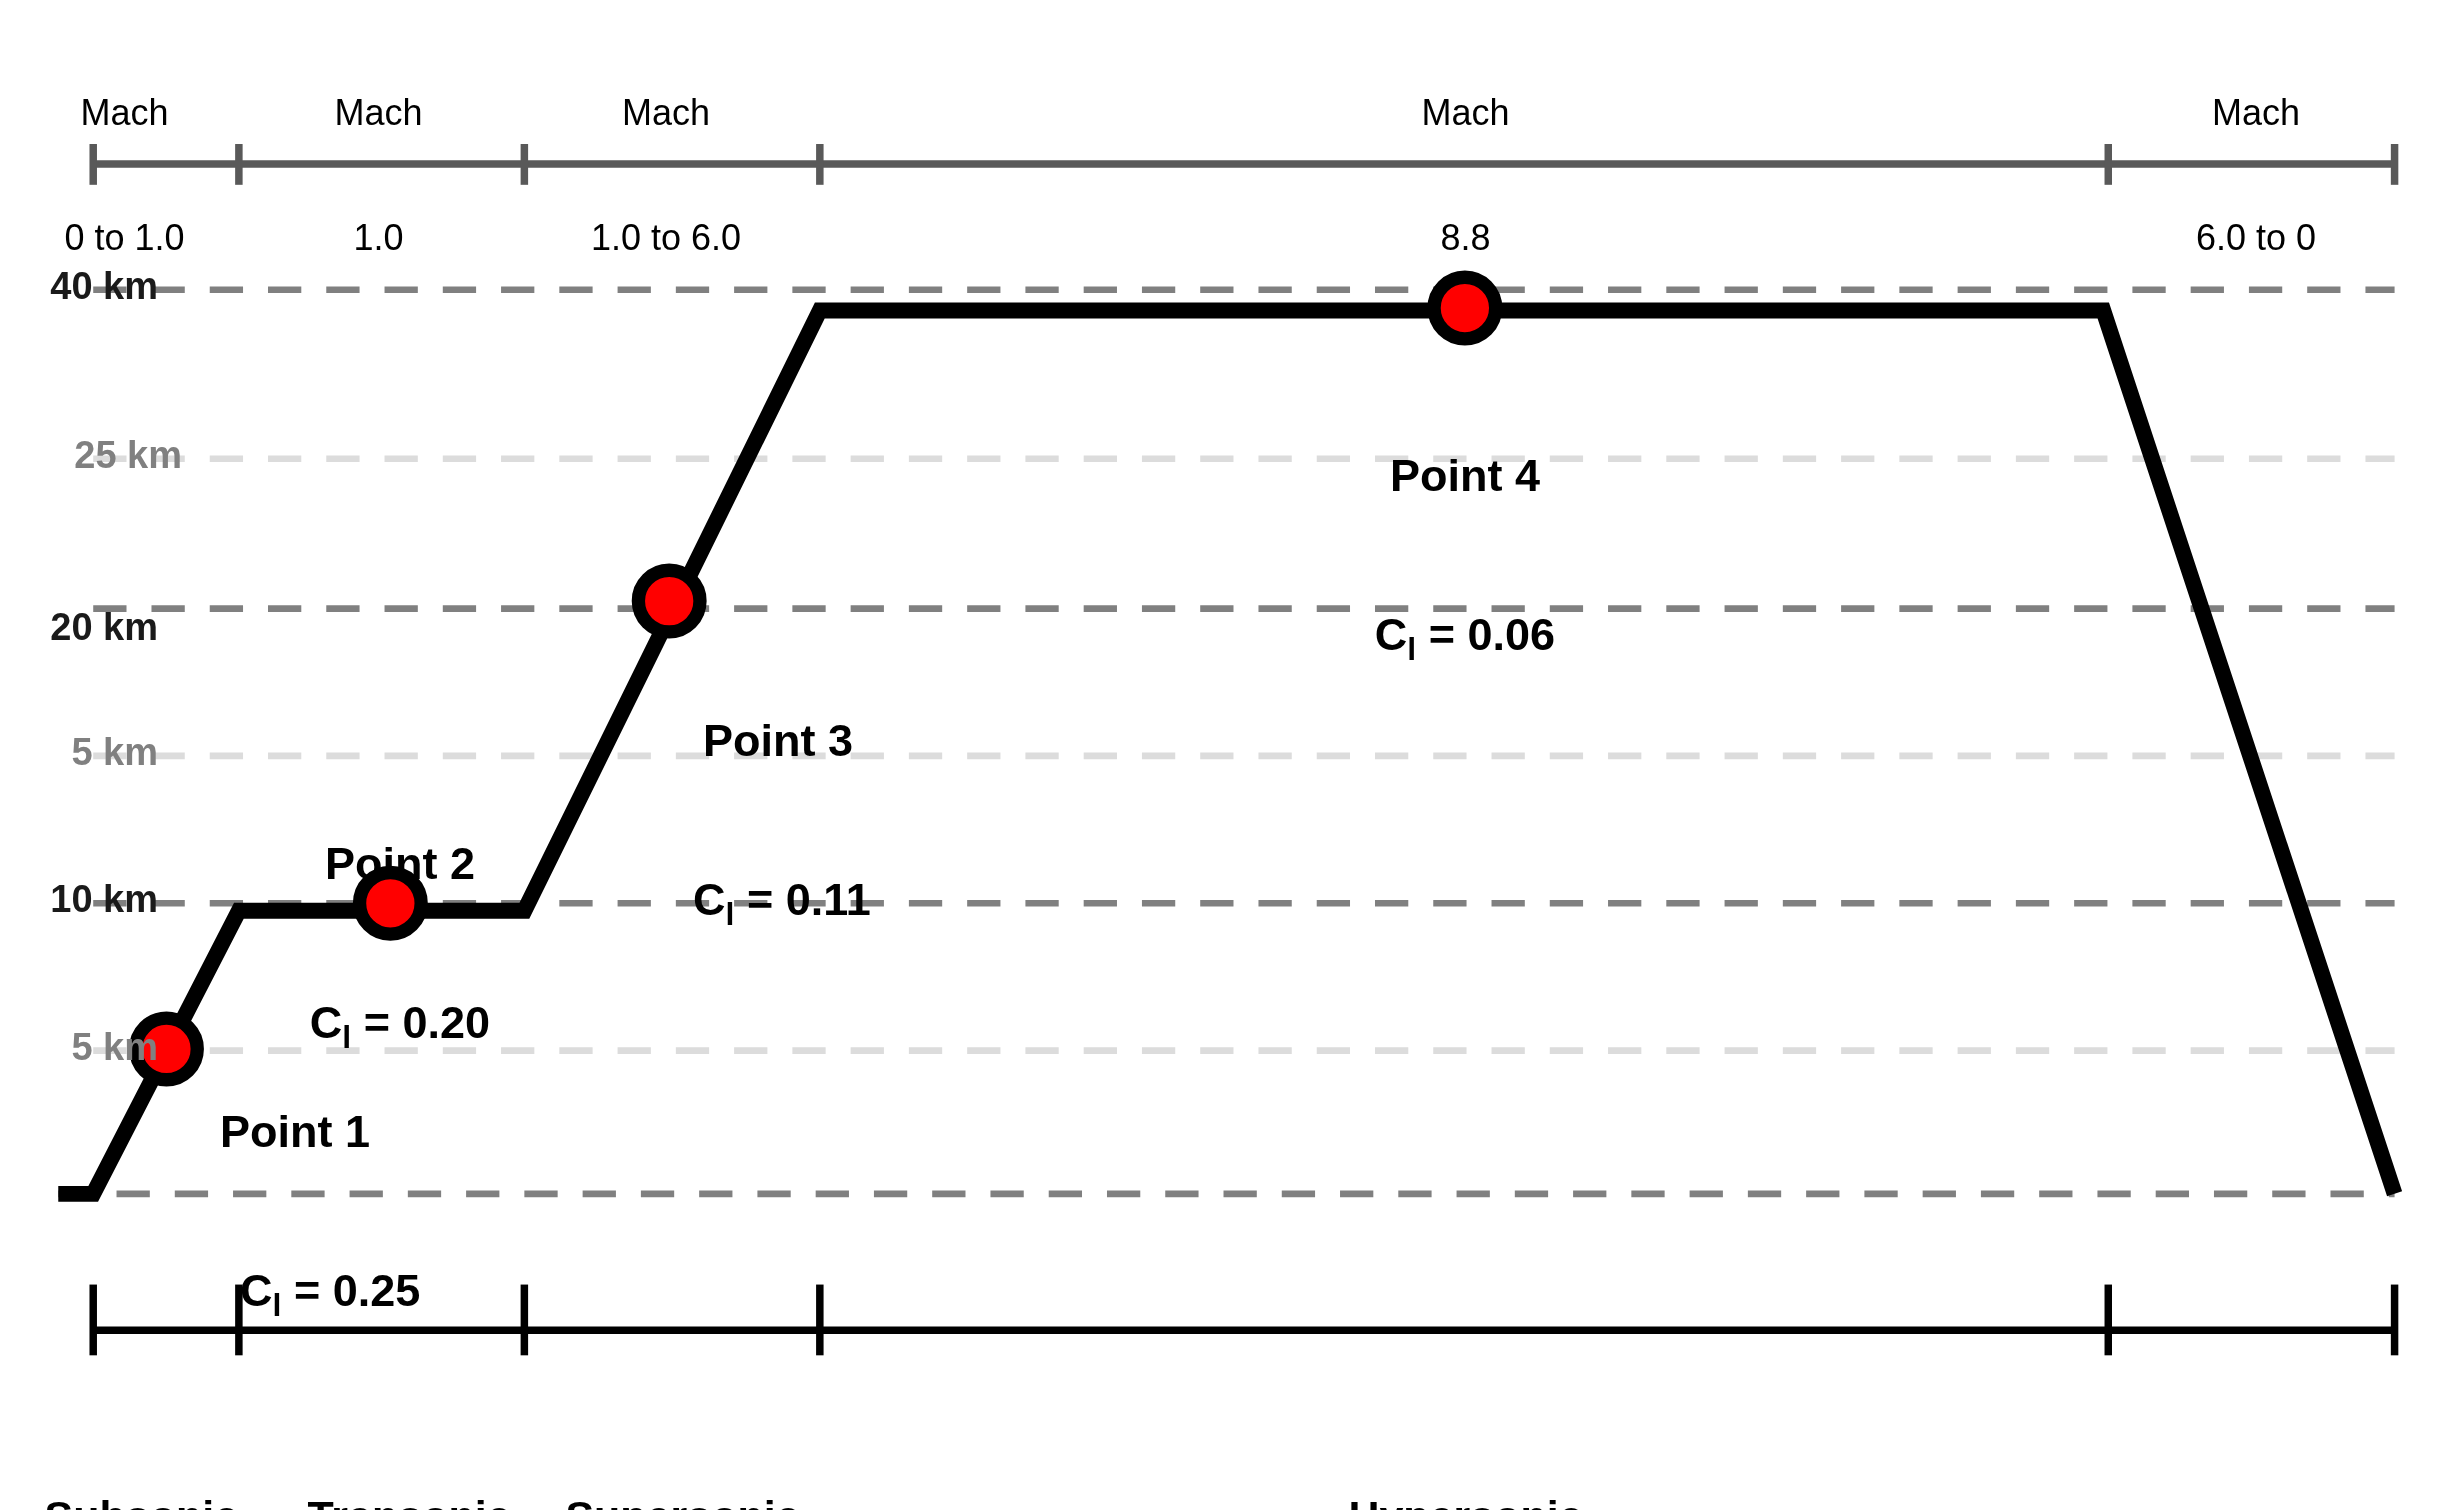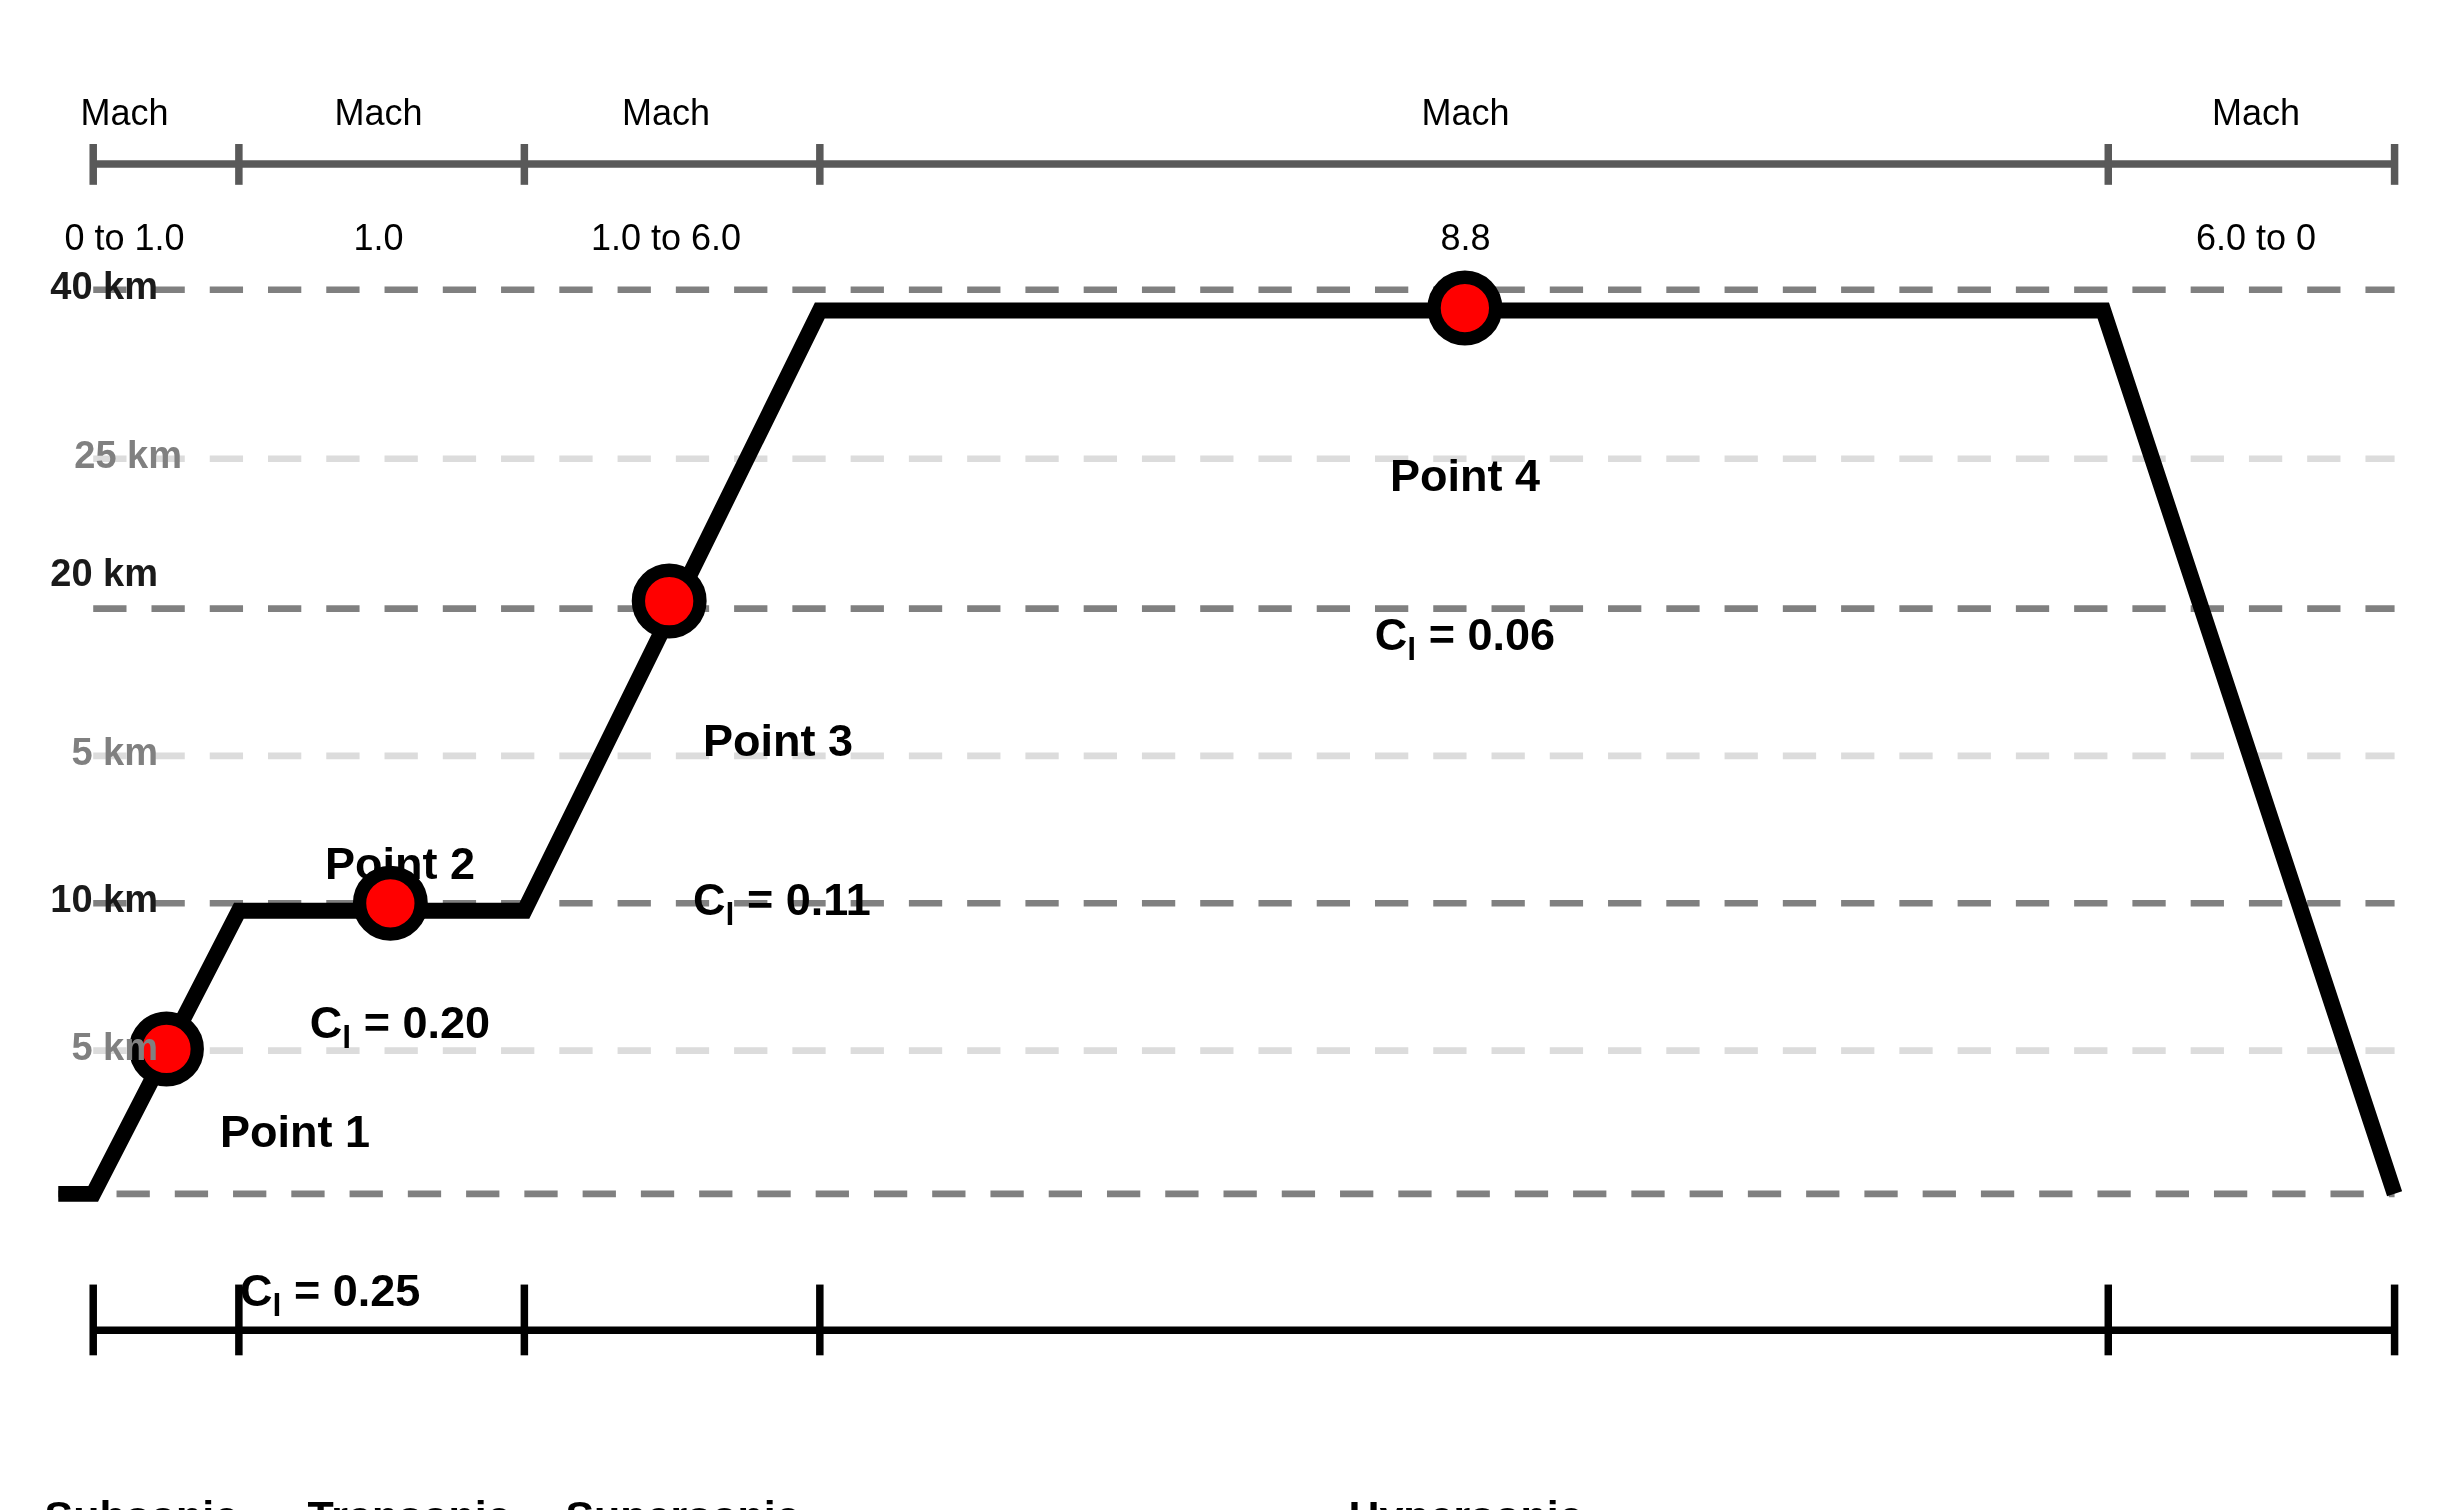--- a/index.html
+++ b/index.html
@@ -141,21 +141,21 @@
     <div>8.8</div>
   </div>
 
   <div class="mach-label" style="left:2148px; top:8.3px; width:216px;">
     <div>Mach</div>
     <div>6.0 to 0</div>
   </div>
 
   <div class="ytick" style="left:0px; top:265px; width:158px; color:#1a1a1a;">40 km</div>
   <div class="ytick" style="left:0px; top:434px; width:158px; color:#808080;padding-left:24px;">25 km</div>
-  <div class="ytick" style="left:0px; top:552px; width:158px; color:#1a1a1a;text-align:right;">20 km</div>
+  <div class="ytick" style="left:0px; top:606px; width:158px; color:#1a1a1a;text-align:right;">20 km</div>
   <div class="ytick" style="left:0px; top:731px; width:158px; color:#808080;">5 km</div>
   <div class="ytick" style="left:0px; top:878px; width:158px; color:#1a1a1a;">10 km</div>
   <div class="ytick" style="left:0px; top:1026px; width:158px; color:#808080;">5 km</div>
 
   <div class="pt-annot" style="left:220px; top:999px; text-align:left;">
     <div>Point 1</div>
     <div style="margin-left:20px;"><span>C</span><span class="sub">l</span> <span>= 0.25</span></div>
   </div>
 
   <div class="pt-annot" style="left:275px; top:731px; text-align:center; width:250px;">

